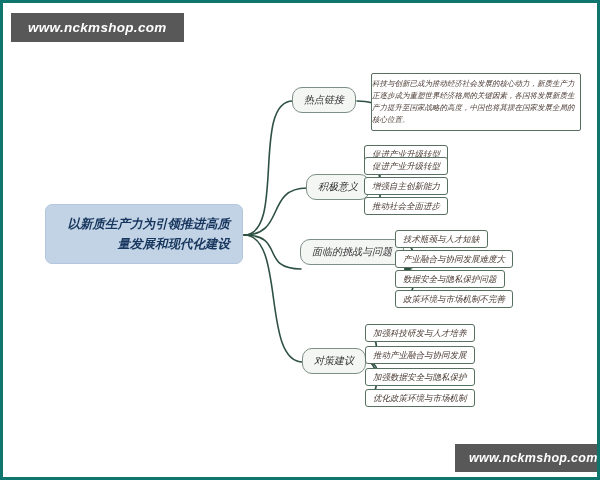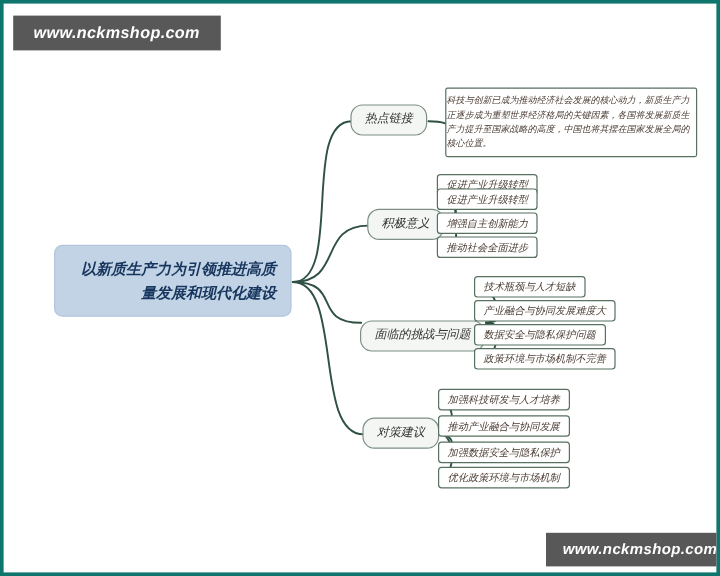--- a/index.html
+++ b/index.html
@@ -67,21 +67,21 @@
 
   <div class="node branch" style="left:289px;top:84px">热点链接</div>
   <div class="node leaf para" style="left:368px;top:70px">科技与创新已成为推动经济社会发展的核心动力，新质生产力正逐步成为重塑世界经济格局的关键因素，各国将发展新质生产力提升至国家战略的高度，中国也将其摆在国家发展全局的核心位置。</div>
 
   <div class="node branch" style="left:303px;top:171px">积极意义</div>
   <div class="node leaf" style="left:361px;top:142px">促进产业升级转型</div>
   <div class="node leaf" style="left:361px;top:154px">促进产业升级转型</div>
   <div class="node leaf" style="left:361px;top:174px">增强自主创新能力</div>
   <div class="node leaf" style="left:361px;top:194px">推动社会全面进步</div>
 
-  <div class="node branch" style="left:297px;top:264px">面临的挑战与问题</div>
+  <div class="node branch" style="left:297px;top:236px">面临的挑战与问题</div>
   <div class="node leaf" style="left:392px;top:227px">技术瓶颈与人才短缺</div>
   <div class="node leaf" style="left:392px;top:247px">产业融合与协同发展难度大</div>
   <div class="node leaf" style="left:392px;top:267px">数据安全与隐私保护问题</div>
   <div class="node leaf" style="left:392px;top:287px">政策环境与市场机制不完善</div>
 
   <div class="node branch" style="left:299px;top:345px">对策建议</div>
   <div class="node leaf" style="left:362px;top:321px">加强科技研发与人才培养</div>
   <div class="node leaf" style="left:362px;top:343px">推动产业融合与协同发展</div>
   <div class="node leaf" style="left:362px;top:365px">加强数据安全与隐私保护</div>
   <div class="node leaf" style="left:362px;top:386px">优化政策环境与市场机制</div>

